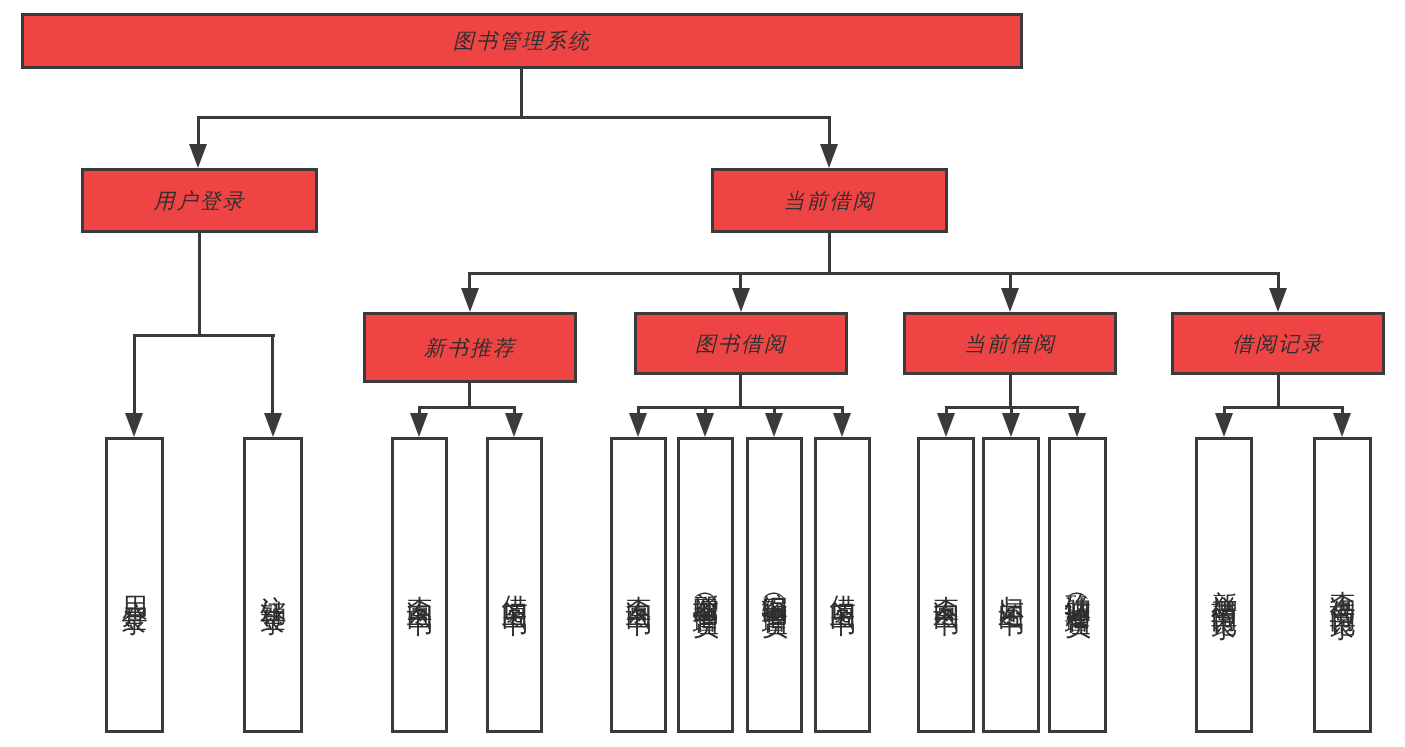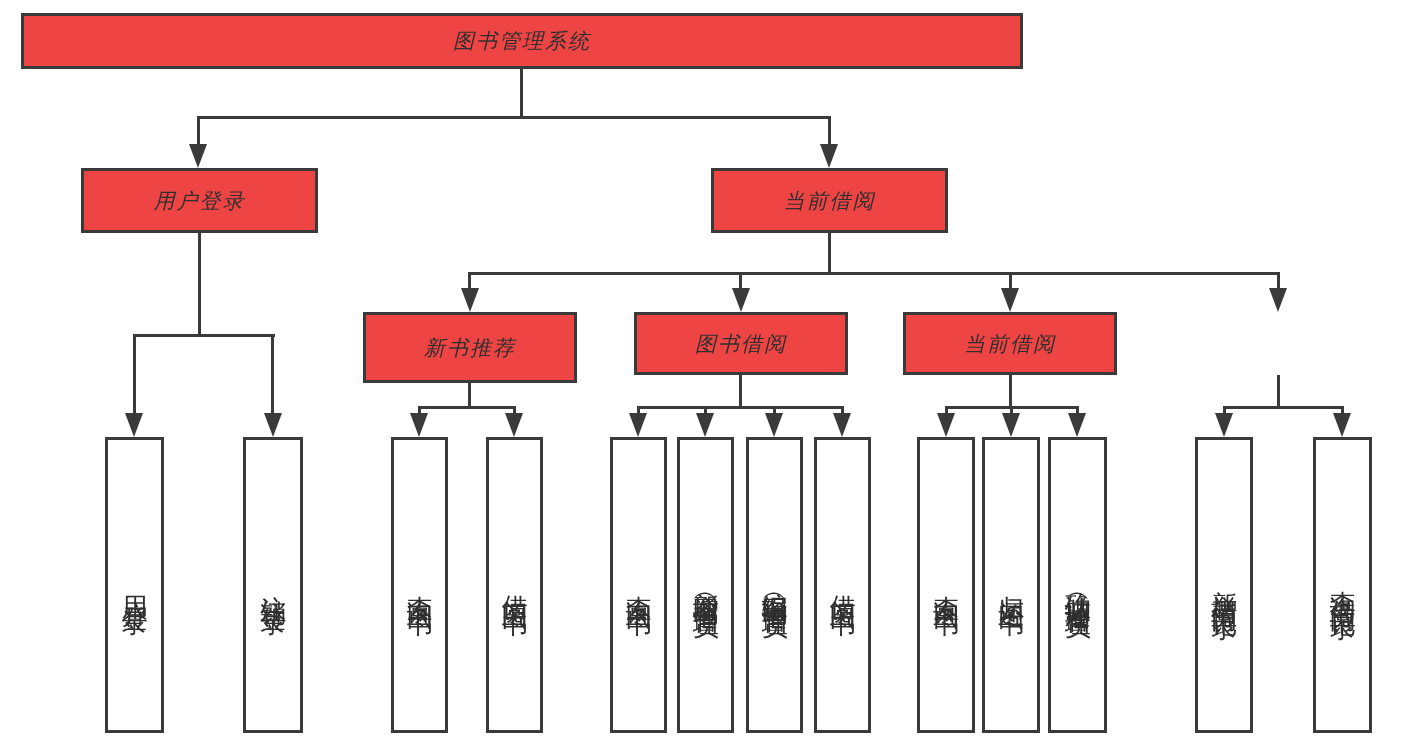--- a/index.html
+++ b/index.html
@@ -93,20 +93,23 @@
 
   <div class="node" style="left:363px;top:312px;width:214px;height:71px;">
     <span>新书推荐</span>
   </div>
   <div class="node" style="left:634px;top:312px;width:214px;height:63px;">
     <span>图书借阅</span>
   </div>
   <div class="node" style="left:903px;top:312px;width:214px;height:63px;">
     <span>当前借阅</span>
   </div>
+  <div class="node" style="left:1171px;top:312px;width:214px;height:63px;">
+    <span>借阅记录</span>
+  </div>
 
   <div class="vl" style="left:468px;top:375px;height:33px;"></div>
   <div class="hl" style="left:418px;top:406px;width:98px;"></div>
   <div class="vl" style="left:418px;top:406px;height:10px;"></div>
   <div class="ar" style="left:410px;top:413px;"></div>
   <div class="vl" style="left:513px;top:406px;height:10px;"></div>
   <div class="ar" style="left:505px;top:413px;"></div>
 
   <div class="vl" style="left:739px;top:375px;height:33px;"></div>
   <div class="hl" style="left:637px;top:406px;width:207px;"></div>

